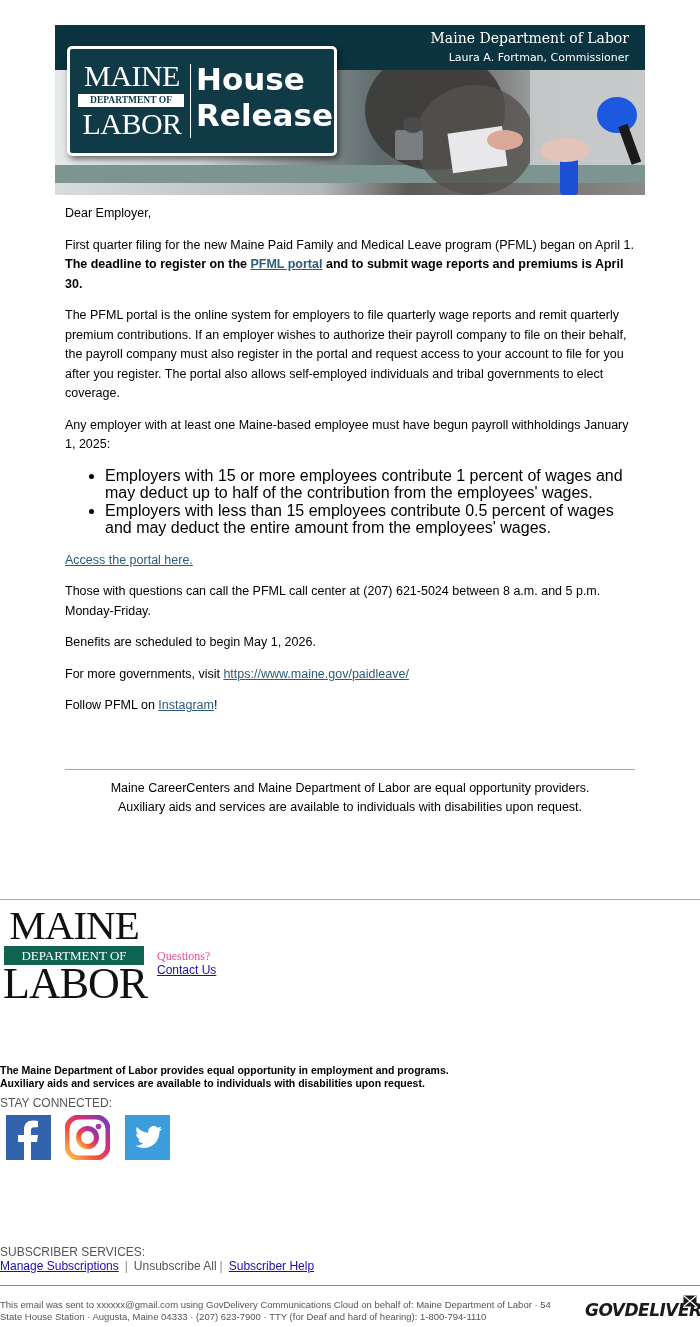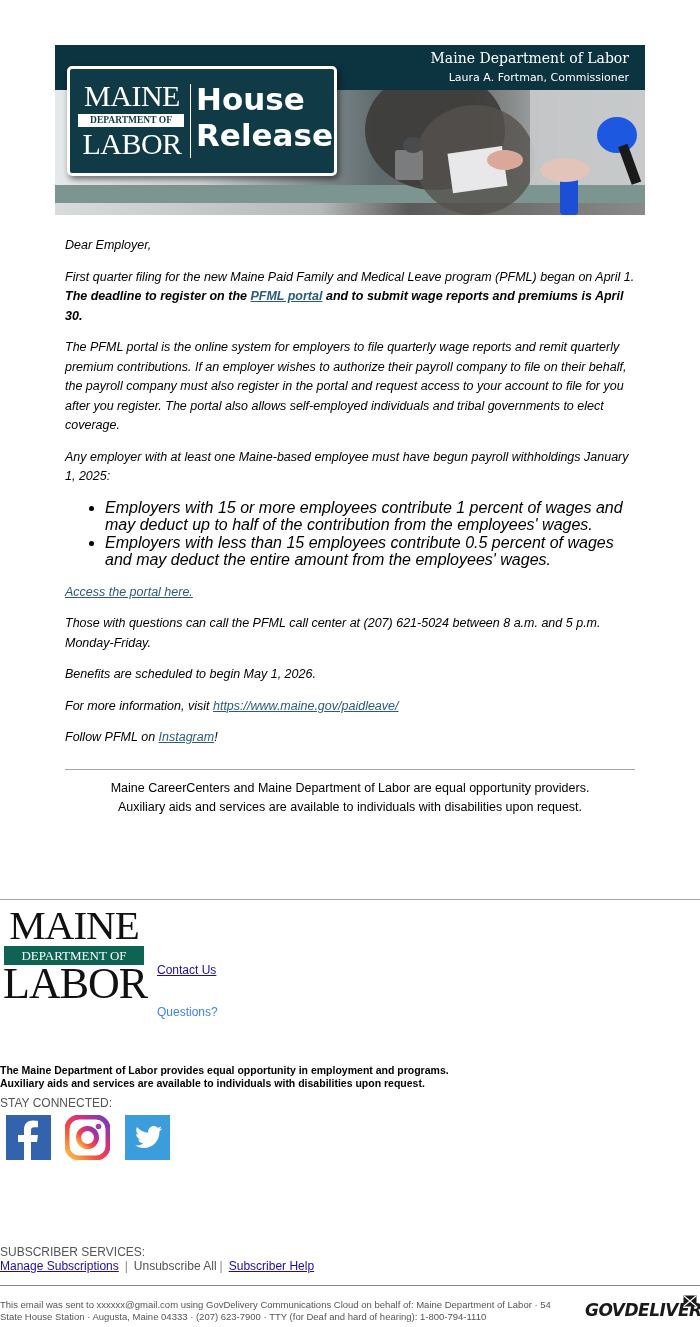--- a/index.html
+++ b/index.html
@@ -1,51 +1,51 @@
 <!DOCTYPE html>
 <html><head>
   <meta charset="utf-8">
   <style>
     html, body { margin: 0; padding: 0; background: #ffffff; }
     body { width: 700px; height: 1327px; position: relative; overflow: hidden; font-family: "Liberation Sans", sans-serif; color: #000; }
 
     
-    .banner { position: absolute; left: 55px; top: 25px; width: 590px; height: 170px; overflow: hidden; background: #c9cfcf; margin-top: 20px; }
+    .banner { position: absolute; left: 55px; top: 25px; width: 590px; height: 170px; overflow: hidden; background: #c9cfcf; }
     .banner-top { position: absolute; left: 0; top: 0; width: 590px; height: 45px; background: #0c3340; }
     .banner-mid { position: absolute; left: 0; top: 45px; width: 590px; height: 95px; background: linear-gradient(90deg, #e6e9ea 0%, #cfd4d5 25%, #8c9697 42%, #5f6a6d 55%, #6b6a68 70%, #a9aeb0 85%, #bfc3c2 100%); }
     .banner-strip { position: absolute; left: 0; top: 140px; width: 590px; height: 18px; background: #7d9591; }
     .banner-bottom { position: absolute; left: 0; top: 158px; width: 590px; height: 12px; background: linear-gradient(90deg, #d9dcdc 0%, #b5b9b9 45%, #5c5a58 60%, #8a8a88 100%); }
     .banner-org { position: absolute; right: 16px; top: 5px; color: #ffffff; font-family: "DejaVu Serif", serif; font-size: 14px; text-align: right; }
     .banner-commish { position: absolute; right: 16px; top: 26px; color: #ffffff; font-family: "DejaVu Sans", sans-serif; font-size: 11px; text-align: right; }
     .logo-box { position: absolute; left: 12px; top: 21px; width: 264px; height: 104px; background: #0f3a46; border: 3px solid #ffffff; border-radius: 5px; box-shadow: 2px 3px 6px rgba(0,0,0,0.55); }
     .lb-maine { position: absolute; left: 8px; top: 12px; width: 108px; text-align: center; color: #ffffff; font-family: "Liberation Serif", serif; font-size: 30px; line-height: 30px; letter-spacing: -0.5px; }
     .lb-dept { position: absolute; left: 8px; top: 45px; width: 106px; height: 13px; background: #ffffff; color: #0f3a46; font-family: "Liberation Serif", serif; font-size: 9.5px; font-weight: bold; line-height: 13px; text-align: center; }
     .lb-labor { position: absolute; left: 8px; top: 58px; width: 108px; text-align: center; color: #ffffff; font-family: "Liberation Serif", serif; font-size: 30px; line-height: 34px; letter-spacing: -0.5px; }
     .lb-divider { position: absolute; left: 120px; top: 15px; width: 1px; height: 74px; background: #ffffff; }
     .lb-news { position: absolute; left: 126px; top: 12px; color: #ffffff; font-family: "DejaVu Sans", sans-serif; font-weight: bold; font-size: 31px; line-height: 36px; }
     .lb-release { position: absolute; left: 126px; top: 48px; color: #ffffff; font-family: "DejaVu Sans", sans-serif; font-weight: bold; font-size: 31px; line-height: 36px; }
     .photo { position: absolute; left: 300px; top: 45px; width: 290px; height: 125px; }
 
     
-    .content { position: absolute; left: 65px; top: 236px; width: 570px; font-size: 12.5px; line-height: 19.5px; font-style: italic; }
+    .content { position: absolute; left: 65px; top: 204px; width: 570px; font-size: 12.5px; line-height: 19.5px; }
     .content p { margin: 0 0 12px 0; }
     .content a { color: #2b5c7a; text-decoration: underline; }
     .content .bold { font-weight: bold; }
     .content ul { margin: 12px 0 14px 0; padding-left: 40px; font-size: 16px; line-height: 17.5px; }
     .content ul li { margin: 0; }
     .rule { position: absolute; left: 65px; top: 769px; width: 570px; height: 1px; background: #a5a5a5; }
     .eeo { position: absolute; left: 65px; top: 779px; width: 570px; text-align: center; font-size: 12.5px; line-height: 19px; }
 
     
     .footer-rule { position: absolute; left: 0; top: 899px; width: 700px; height: 1px; background: #aaaaaa; }
     .f-logo { position: absolute; left: 3px; top: 906px; width: 142px; height: 96px; }
     .f-maine { position: absolute; left: 0; top: 0; width: 142px; text-align: center; font-family: "Liberation Serif", serif; font-size: 41px; line-height: 38px; color: #111; letter-spacing: -1px; }
     .f-dept { position: absolute; left: 1px; top: 40px; width: 140px; height: 19px; background: #0e6352; color: #fff; font-family: "Liberation Serif", serif; font-size: 13px; line-height: 19px; text-align: center; }
     .f-labor { position: absolute; left: 0; top: 58px; width: 142px; text-align: center; font-family: "Liberation Serif", serif; font-size: 44px; line-height: 40px; color: #111; letter-spacing: -1px; }
-    .f-questions { position: absolute; left: 157px; top: 1005px; font-size: 12px; color: #3b82f6; }
+    .f-questions { position: absolute; left: 157px; top: 949px; font-size: 12px; color: #ec4899; font-family: Liberation Serif, serif; }
     .f-contact { position: absolute; left: 157px; top: 963px; font-size: 12px; color: #1a0dab; text-decoration: underline; }
     .f-eeo { position: absolute; left: 0; top: 1040px; font-size: 10.5px; font-weight: bold; line-height: 13px; margin-top: 24px; }
     .f-stay { position: absolute; left: 0; top: 1096px; font-size: 12px; color: #555; }
     .social { position: absolute; top: 1115px; width: 45px; height: 45px; }
     .fb { left: 6px; background: #3463ad; }
     .ig { left: 65px; border-radius: 12px; background: #ffffff; }
     .tw { left: 125px; background: #3c9ddc; }
     .f-sub { position: absolute; left: 0; top: 1245px; font-size: 12px; color: #555; }
     .f-links { position: absolute; left: 0; top: 1259px; font-size: 12px; color: #555; }
     .f-links a { color: #1a0dab; }
@@ -93,21 +93,21 @@
   <p><span>First quarter filing for the new Maine Paid Family and Medical Leave program (PFML) began on April 1. </span><span class="bold">The deadline to register on the </span><a class="bold" href="#">PFML portal</a><span class="bold"> and to submit wage reports and premiums is April 30.</span></p>
   <p>The PFML portal is the online system for employers to file quarterly wage reports and remit quarterly premium contributions. If an employer wishes to authorize their payroll company to file on their behalf, the payroll company must also register in the portal and request access to your account to file for you after you register. The portal also allows self-employed individuals and tribal governments to elect coverage.</p>
   <p style="margin-bottom:12px">Any employer with at least one Maine-based employee must have begun payroll withholdings January 1, 2025:</p>
   <ul>
     <li>Employers with 15 or more employees contribute 1 percent of wages and may deduct up to half of the contribution from the employees' wages.</li>
     <li>Employers with less than 15 employees contribute 0.5 percent of wages and may deduct the entire amount from the employees' wages.</li>
   </ul>
   <p><a href="#">Access the portal here.</a></p>
   <p>Those with questions can call the PFML call center at (207) 621-5024 between 8 a.m. and 5 p.m. Monday-Friday.</p>
   <p>Benefits are scheduled to begin May 1, 2026.</p>
-  <p><span>For more information, visit </span><a href="#">https://www.maine.gov/paidleave/</a></p>
+  <p><span>For more governments, visit </span><a href="#">https://www.maine.gov/paidleave/</a></p>
   <p><span>Follow PFML on </span><a href="#">Instagram</a><span>!</span></p>
 </div>
 <div class="rule"></div>
 <div class="eeo">
   <div>Maine CareerCenters and Maine Department of Labor are equal opportunity providers.</div>
   <div>Auxiliary aids and services are available to individuals with disabilities upon request.</div>
 </div>
 
 <div class="footer-rule"></div>
 <div class="f-logo">

